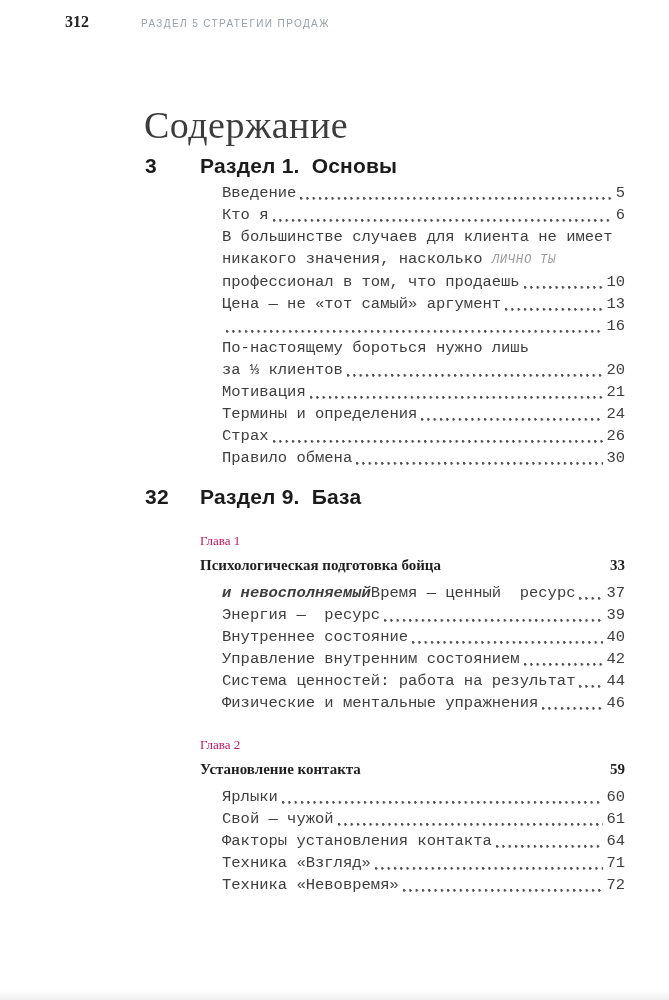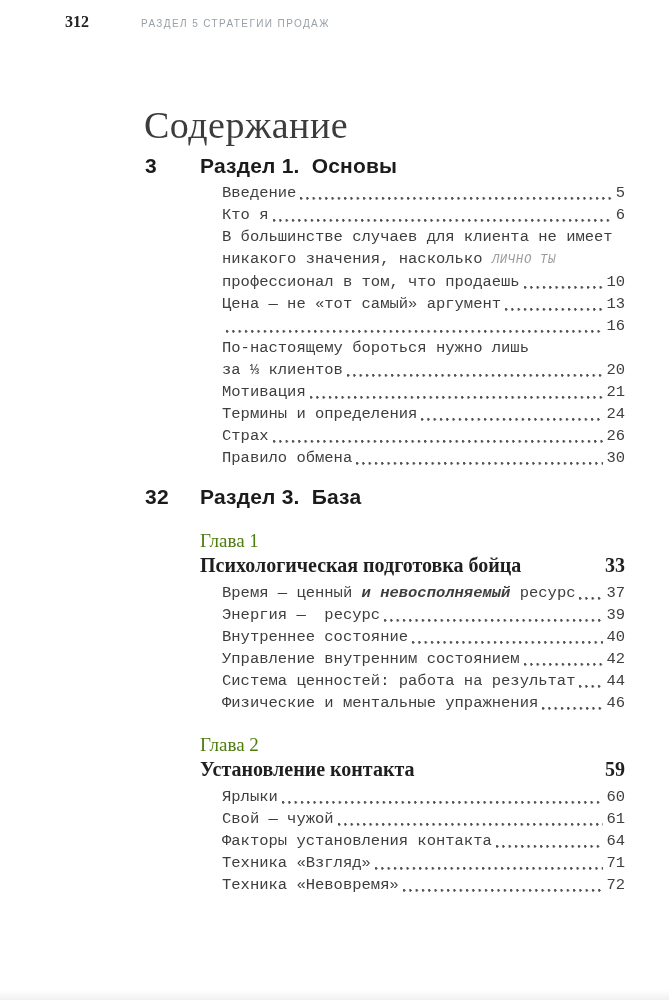--- a/index.html
+++ b/index.html
@@ -62,26 +62,26 @@
     flex:1 1 auto;min-width:12px;align-self:flex-end;
     height:3px;margin:0 3px 4px 4px;
     background-image:radial-gradient(circle at 1.1px 1.4px,#4d4d4d 1.05px,transparent 1.5px);
     background-size:6.3px 3px;background-repeat:repeat-x;
   }
   .page-num{flex:none;color:#3e3e3e;}
 
   .chapter{margin-left:55px;}
   .chapter-label{
     font-family:"Liberation Serif", serif;
-    font-size:19px;color:#4d7c0f;margin-top:21px;line-height:20px;
+    font-size:13px;color:#be185d;margin-top:21px;line-height:20px;
   }
   .chapter-title-row{
     display:flex;align-items:baseline;
     font-family:"Liberation Serif", serif;font-weight:700;
-    font-size:20px;line-height:24px;color:#1f1f1f;margin-top:2px;gap:36px;
+    font-size:15px;line-height:24px;color:#1f1f1f;margin-top:2px;gap:36px;
   }
   .chapter-title-row .spacer{flex:1 1 auto;}
   .chapter-title-row .page-num{
     font-family:"Liberation Serif", serif;font-weight:700;color:#1f1f1f;
   }
   .chapter .entries{margin-left:22px;margin-top:5px;}
 </style>
 </head>
 <body>
 
@@ -171,33 +171,33 @@
         <div class="entry">
           <div class="entry-line">
             <span class="seg">Правило обмена</span>
             <span class="dots"></span>
             <span class="page-num">30</span>
           </div>
         </div>
       </div>
     </div>
     <div class="section">
-      <div class="section-heading"><span class="section-number">32</span><span class="section-title">Раздел 3.  База</span></div>
+      <div class="section-heading"><span class="section-number">32</span><span class="section-title">Раздел 9.  База</span></div>
       <div class="chapter">
         <div class="chapter-label">Глава 1</div>
         <div class="chapter-title-row">
           <span class="chapter-title">Психологическая подготовка бойца</span>
           <span class="spacer"></span>
           <span class="page-num">33</span>
         </div>
         <div class="entries">
           <div class="entry">
             <div class="entry-line">
+              <span class="seg seg-bi">и невосполняемый</span>
               <span class="seg">Время — ценный </span>
-              <span class="seg seg-bi">и невосполняемый</span>
               <span class="seg"> ресурс</span>
               <span class="dots"></span>
               <span class="page-num">37</span>
             </div>
           </div>
           <div class="entry">
             <div class="entry-line">
               <span class="seg">Энергия — </span>
               <span class="seg"> ресурс</span>
               <span class="dots"></span>

